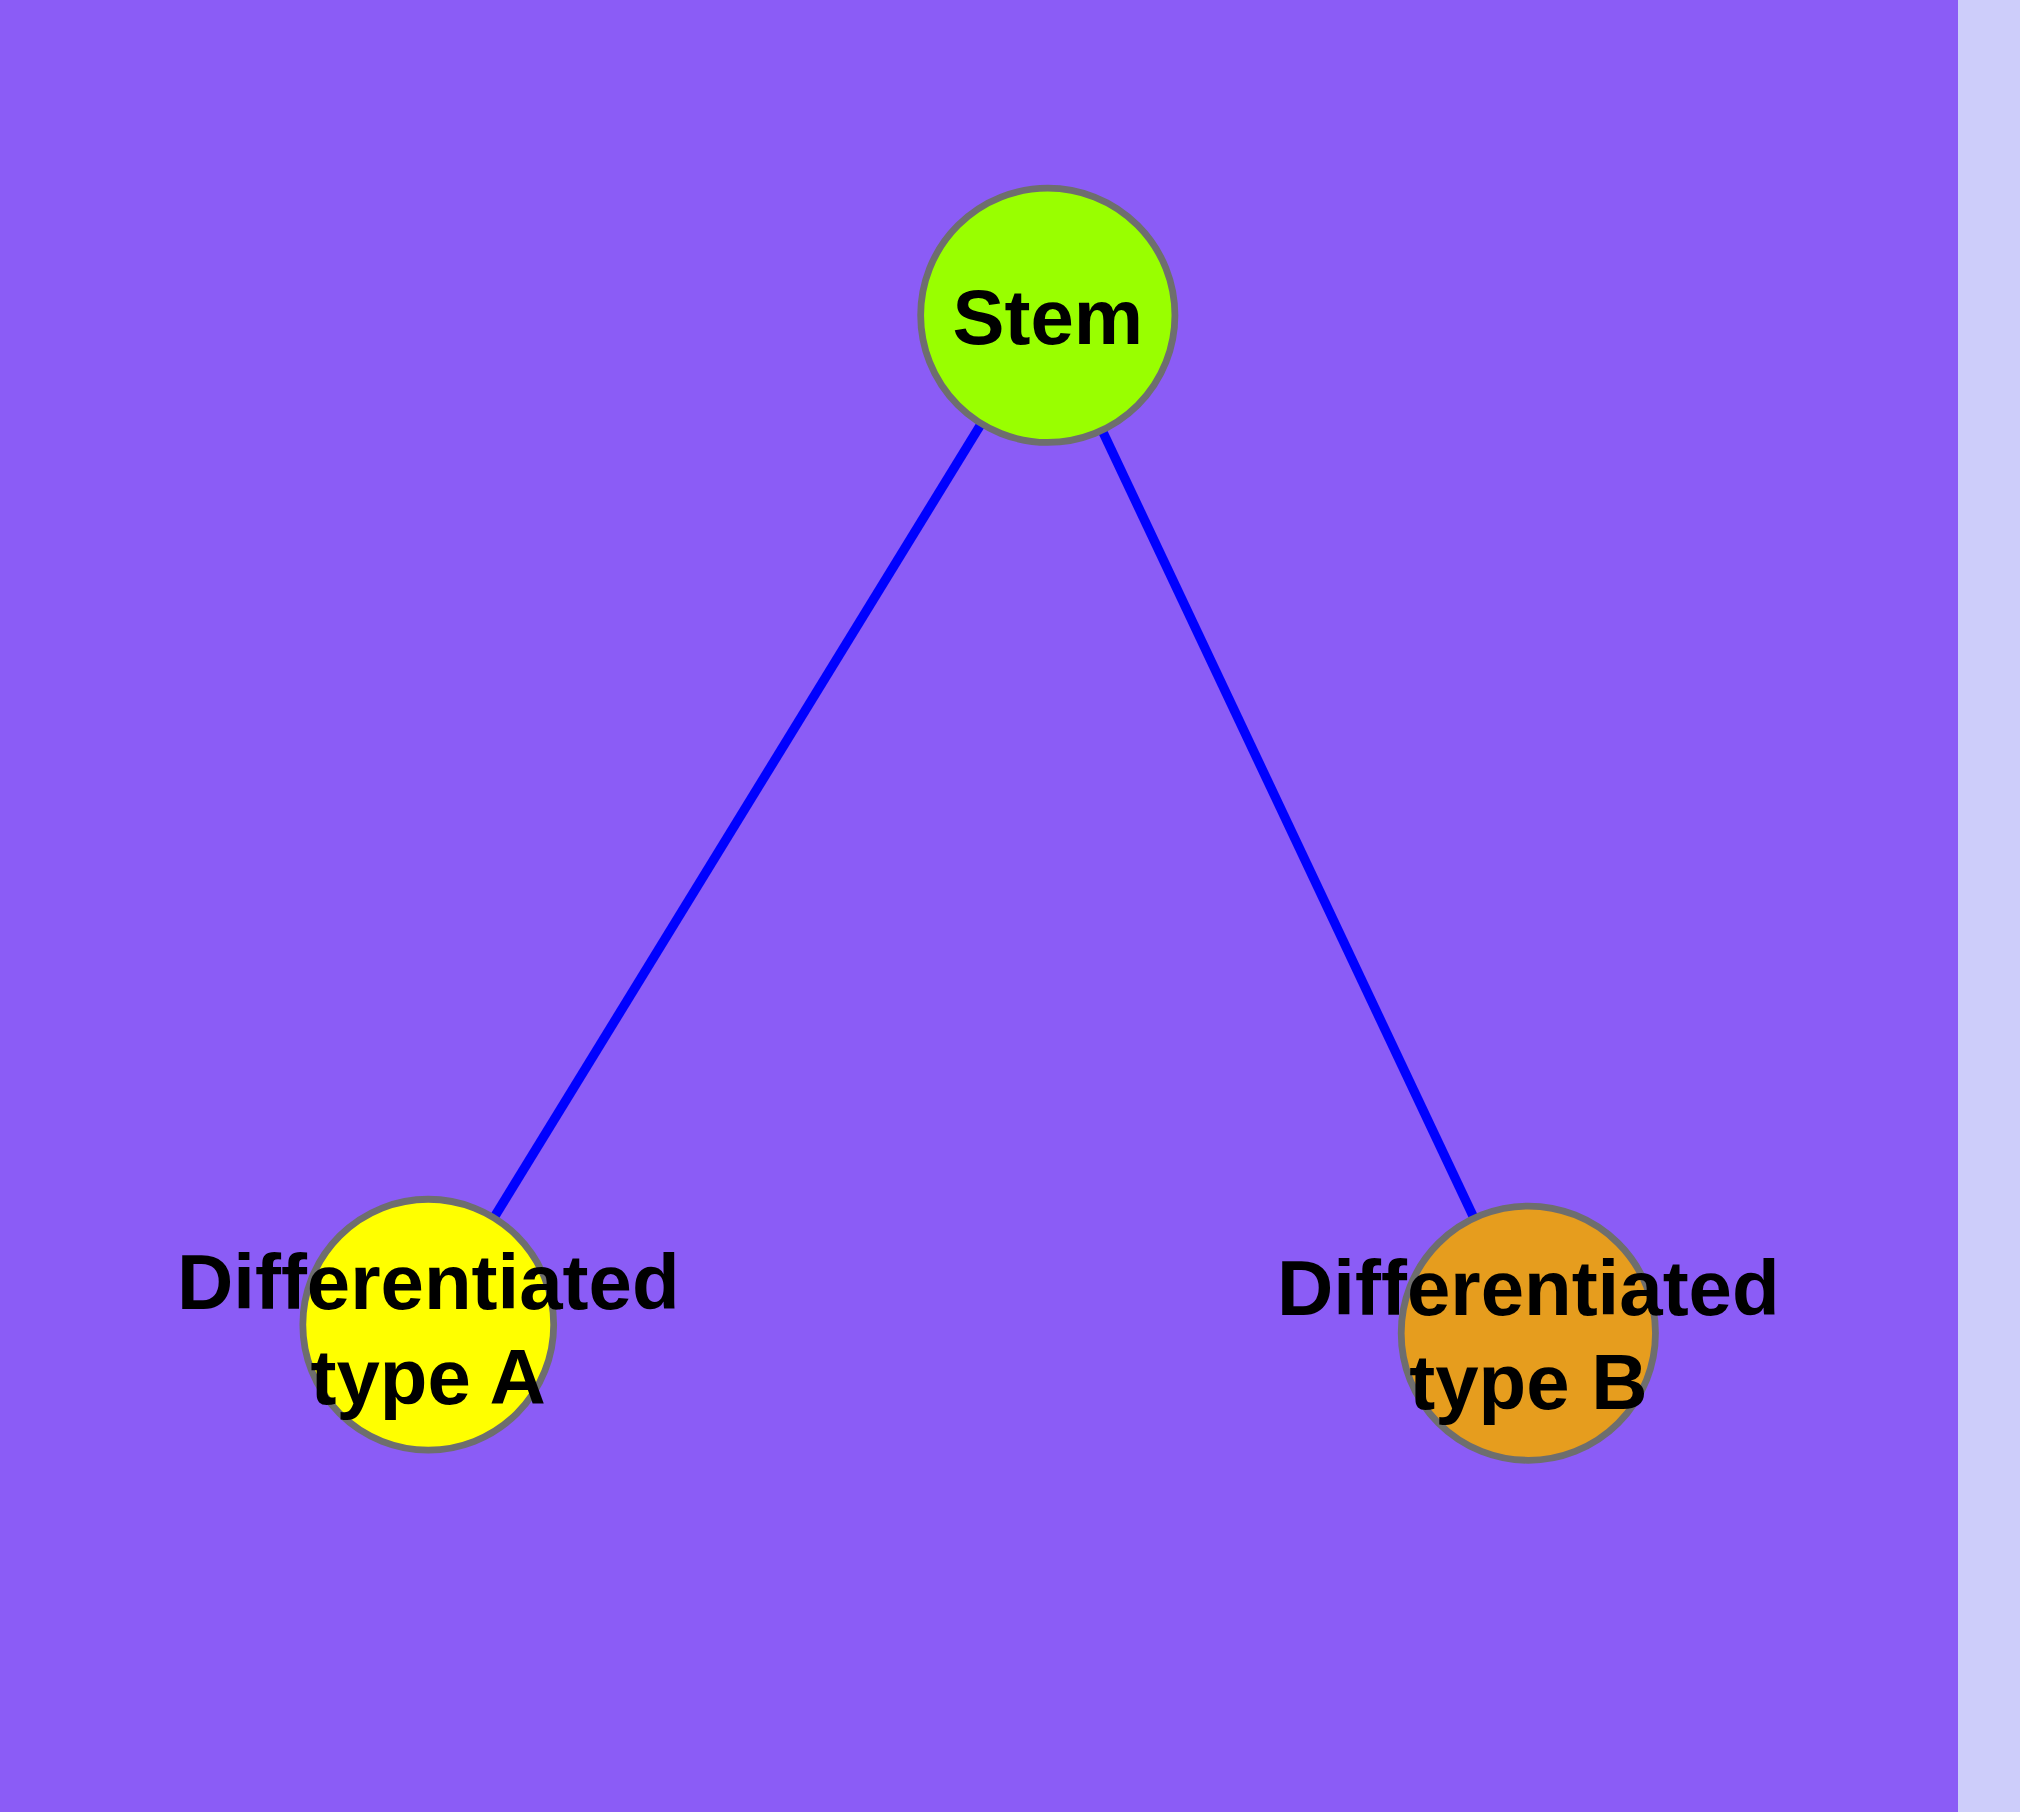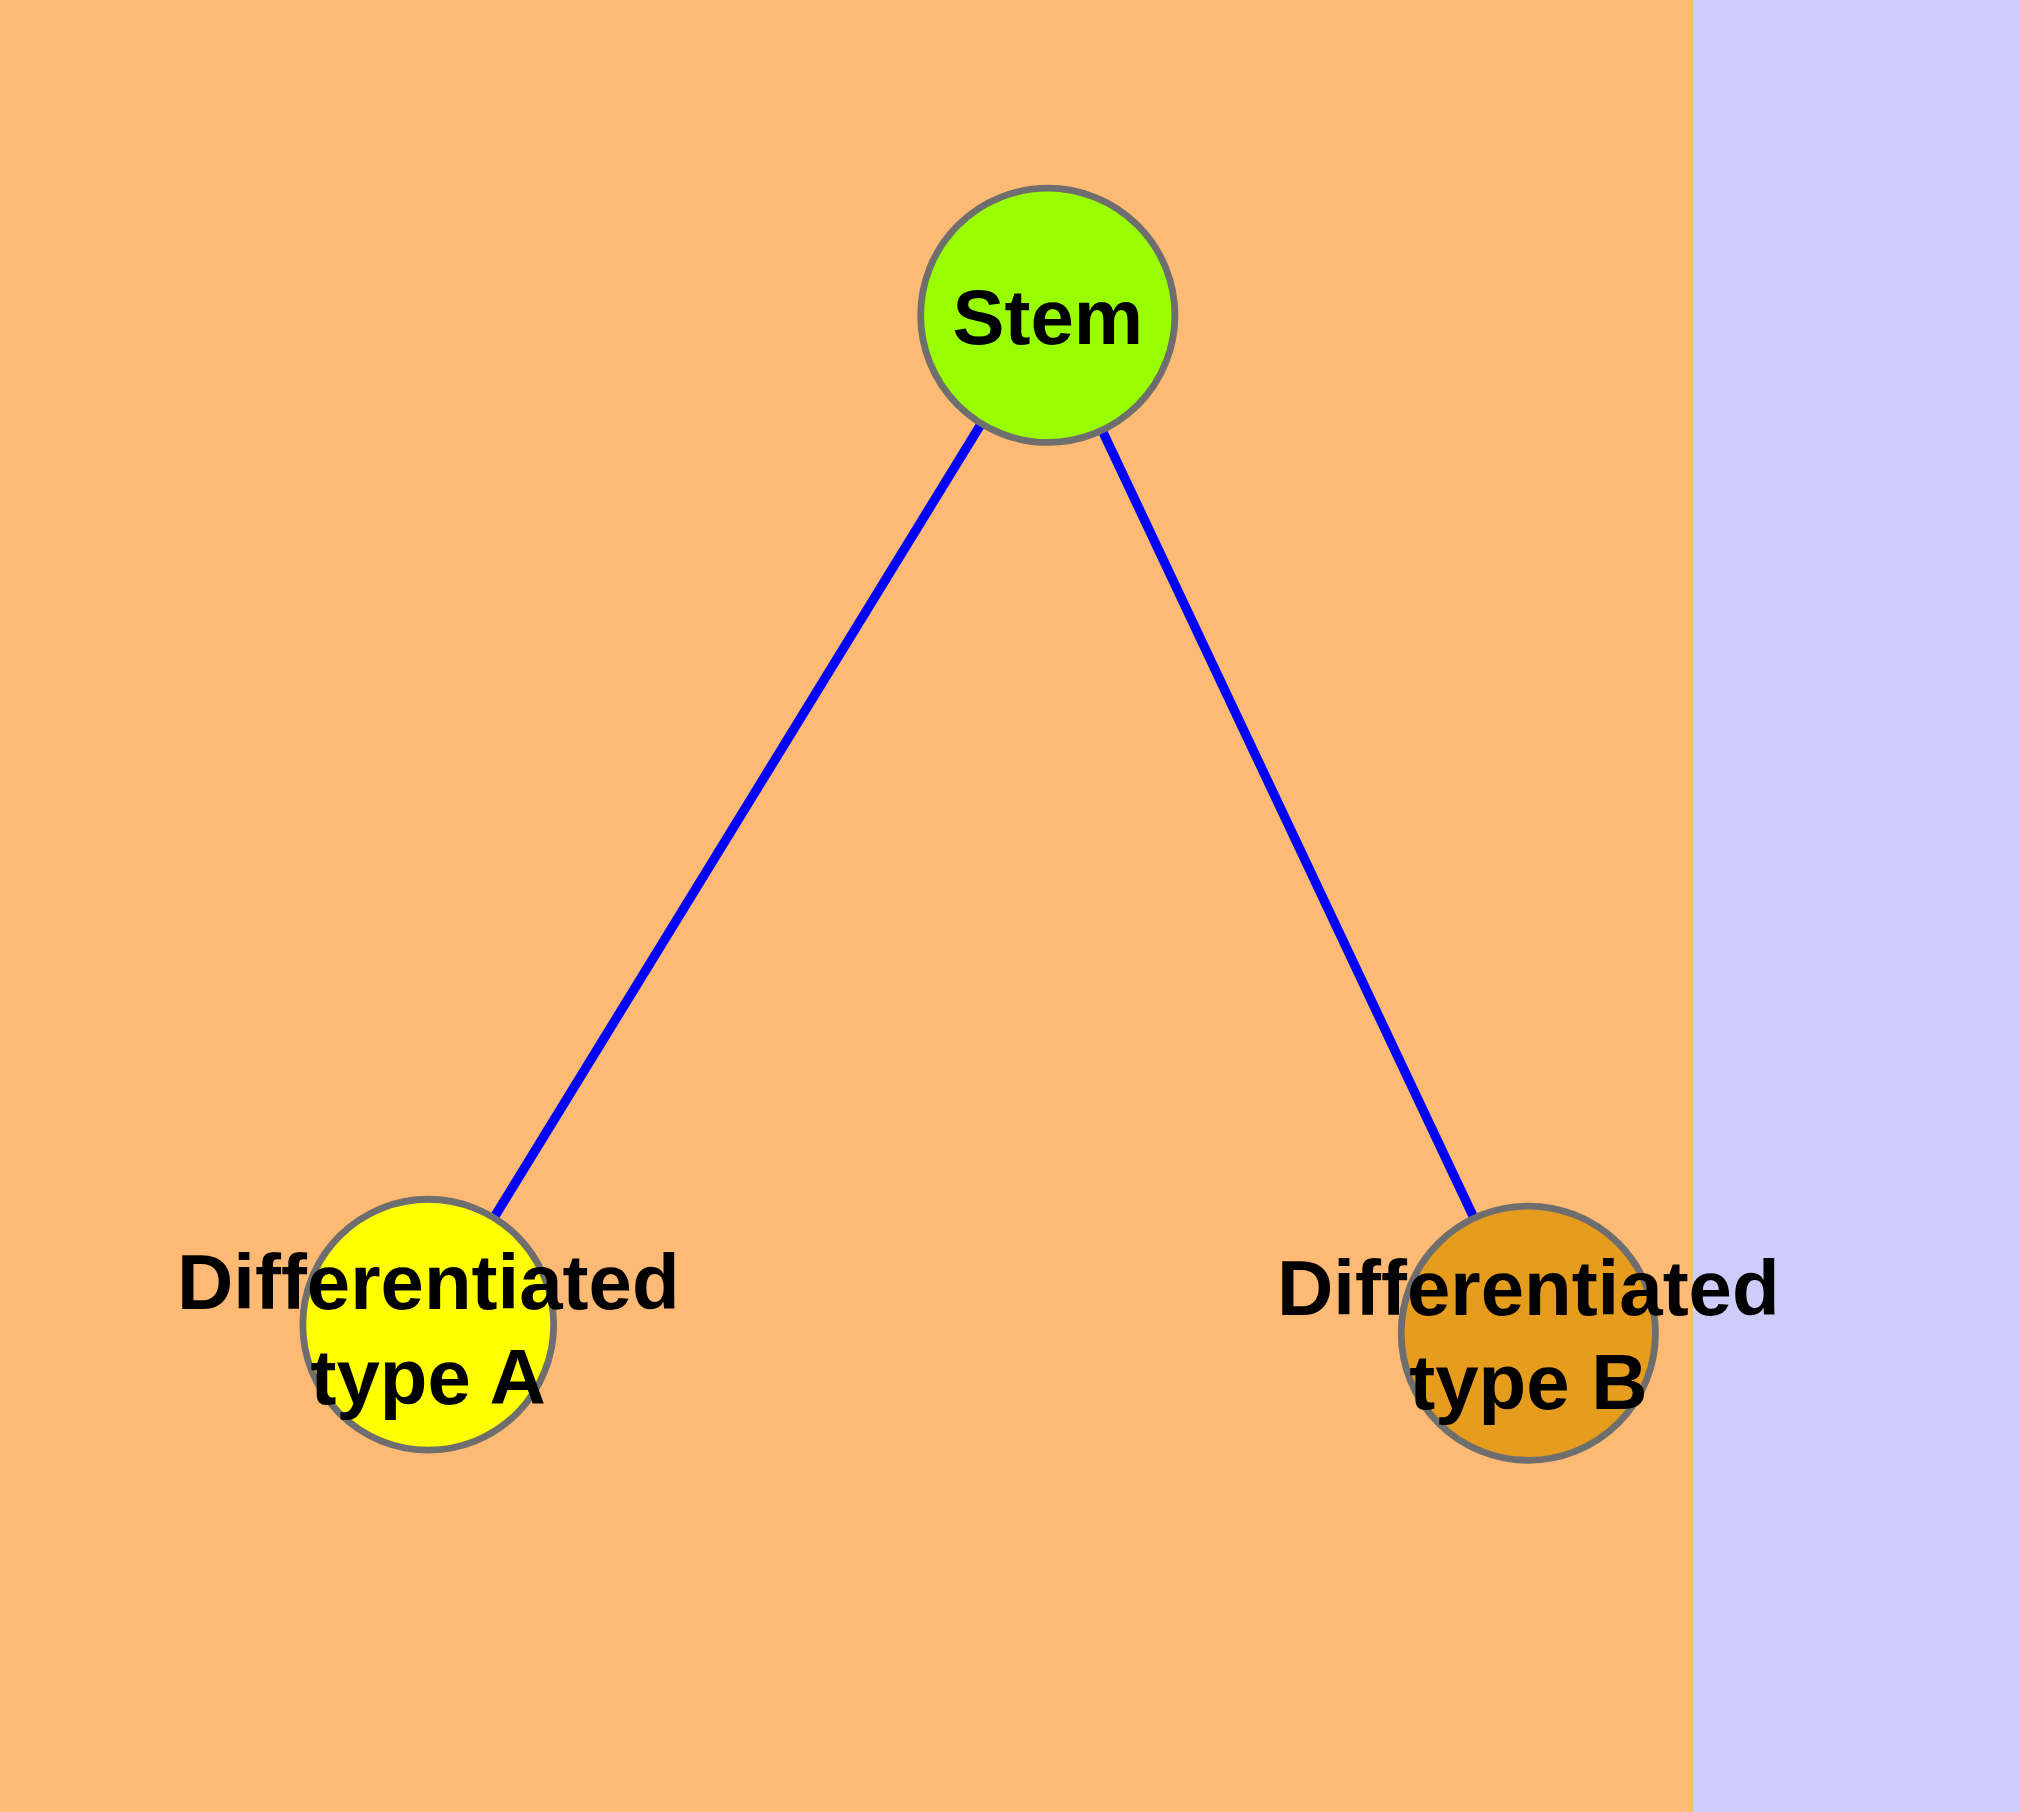--- a/index.html
+++ b/index.html
@@ -8,23 +8,23 @@
   }
   body {
     width: 2021px;
     height: 1812px;
     background: #cdcdfa;
     overflow: hidden;
     font-family: "Liberation Sans", sans-serif;
   }
   .canvas {
     position: relative;
-    width: 1693px;
+    width: 1958px;
     height: 1812px;
-    background: #fdba74;
+    background: #8b5cf6;
   }
   svg.graph {
     display: block;
     width: 2021px;
     height: 1812px;
   }
   .edge {
     stroke-width: 11;
     fill: none;
     stroke-linecap: butt;

